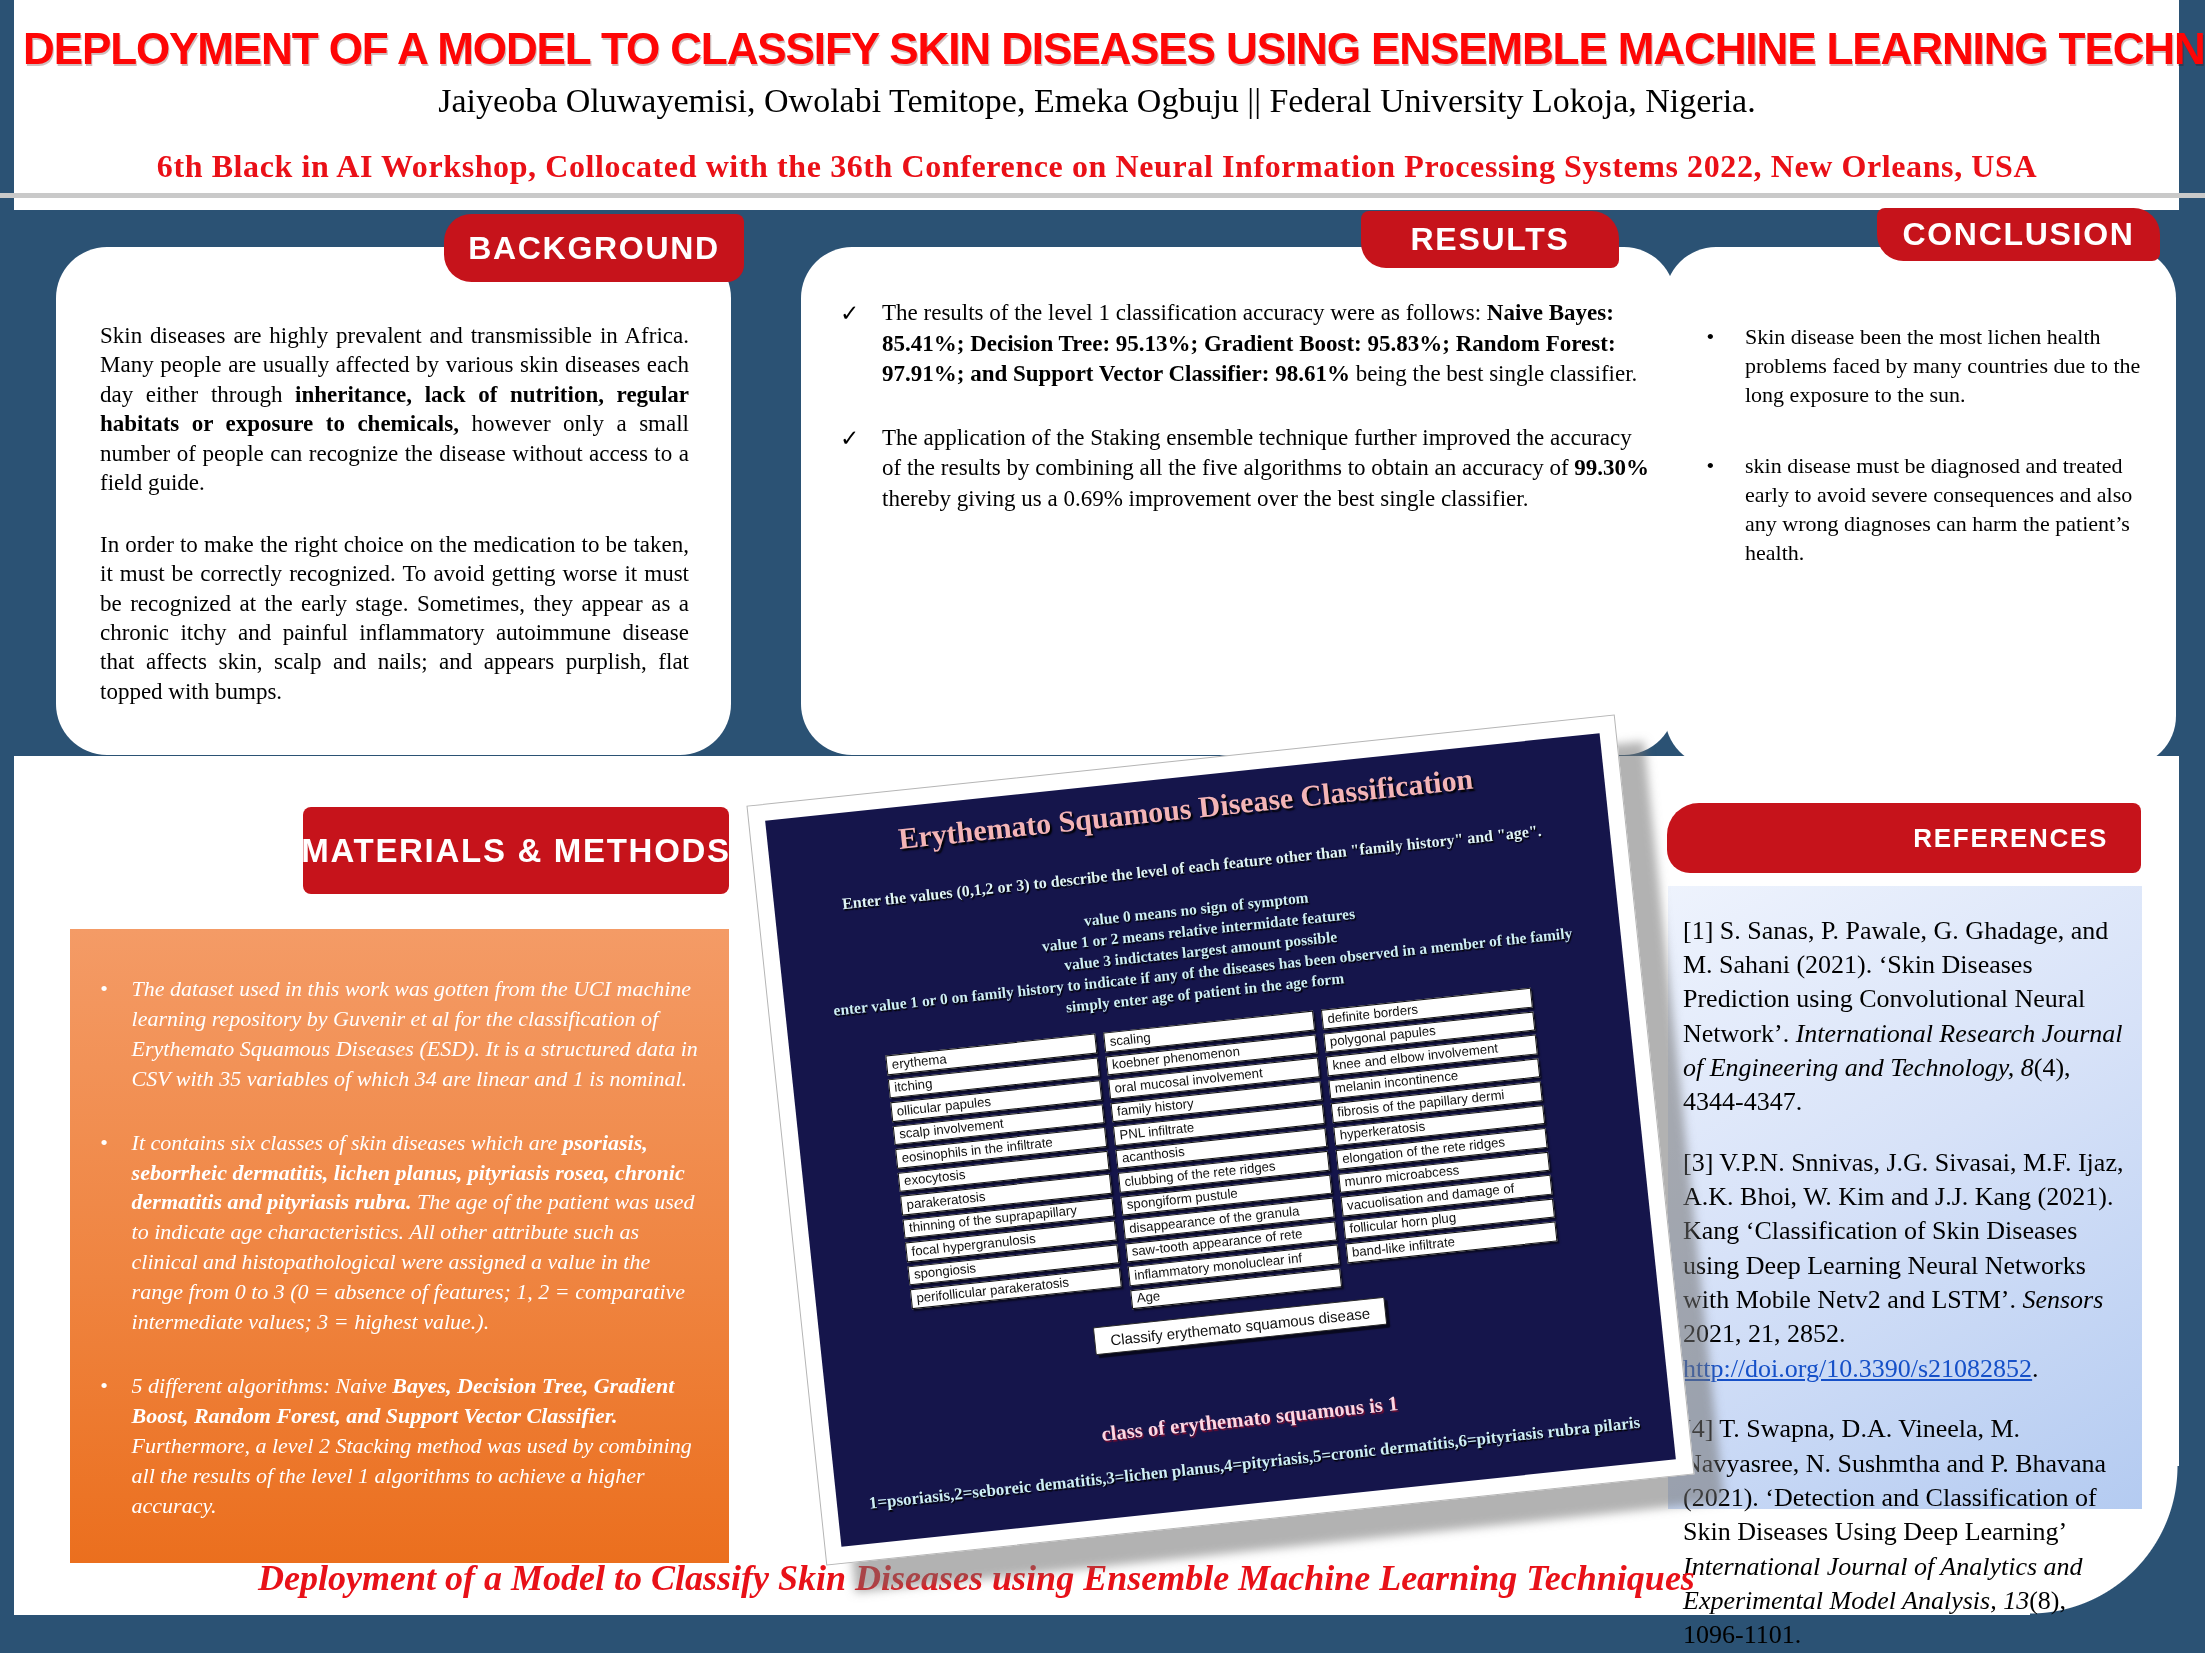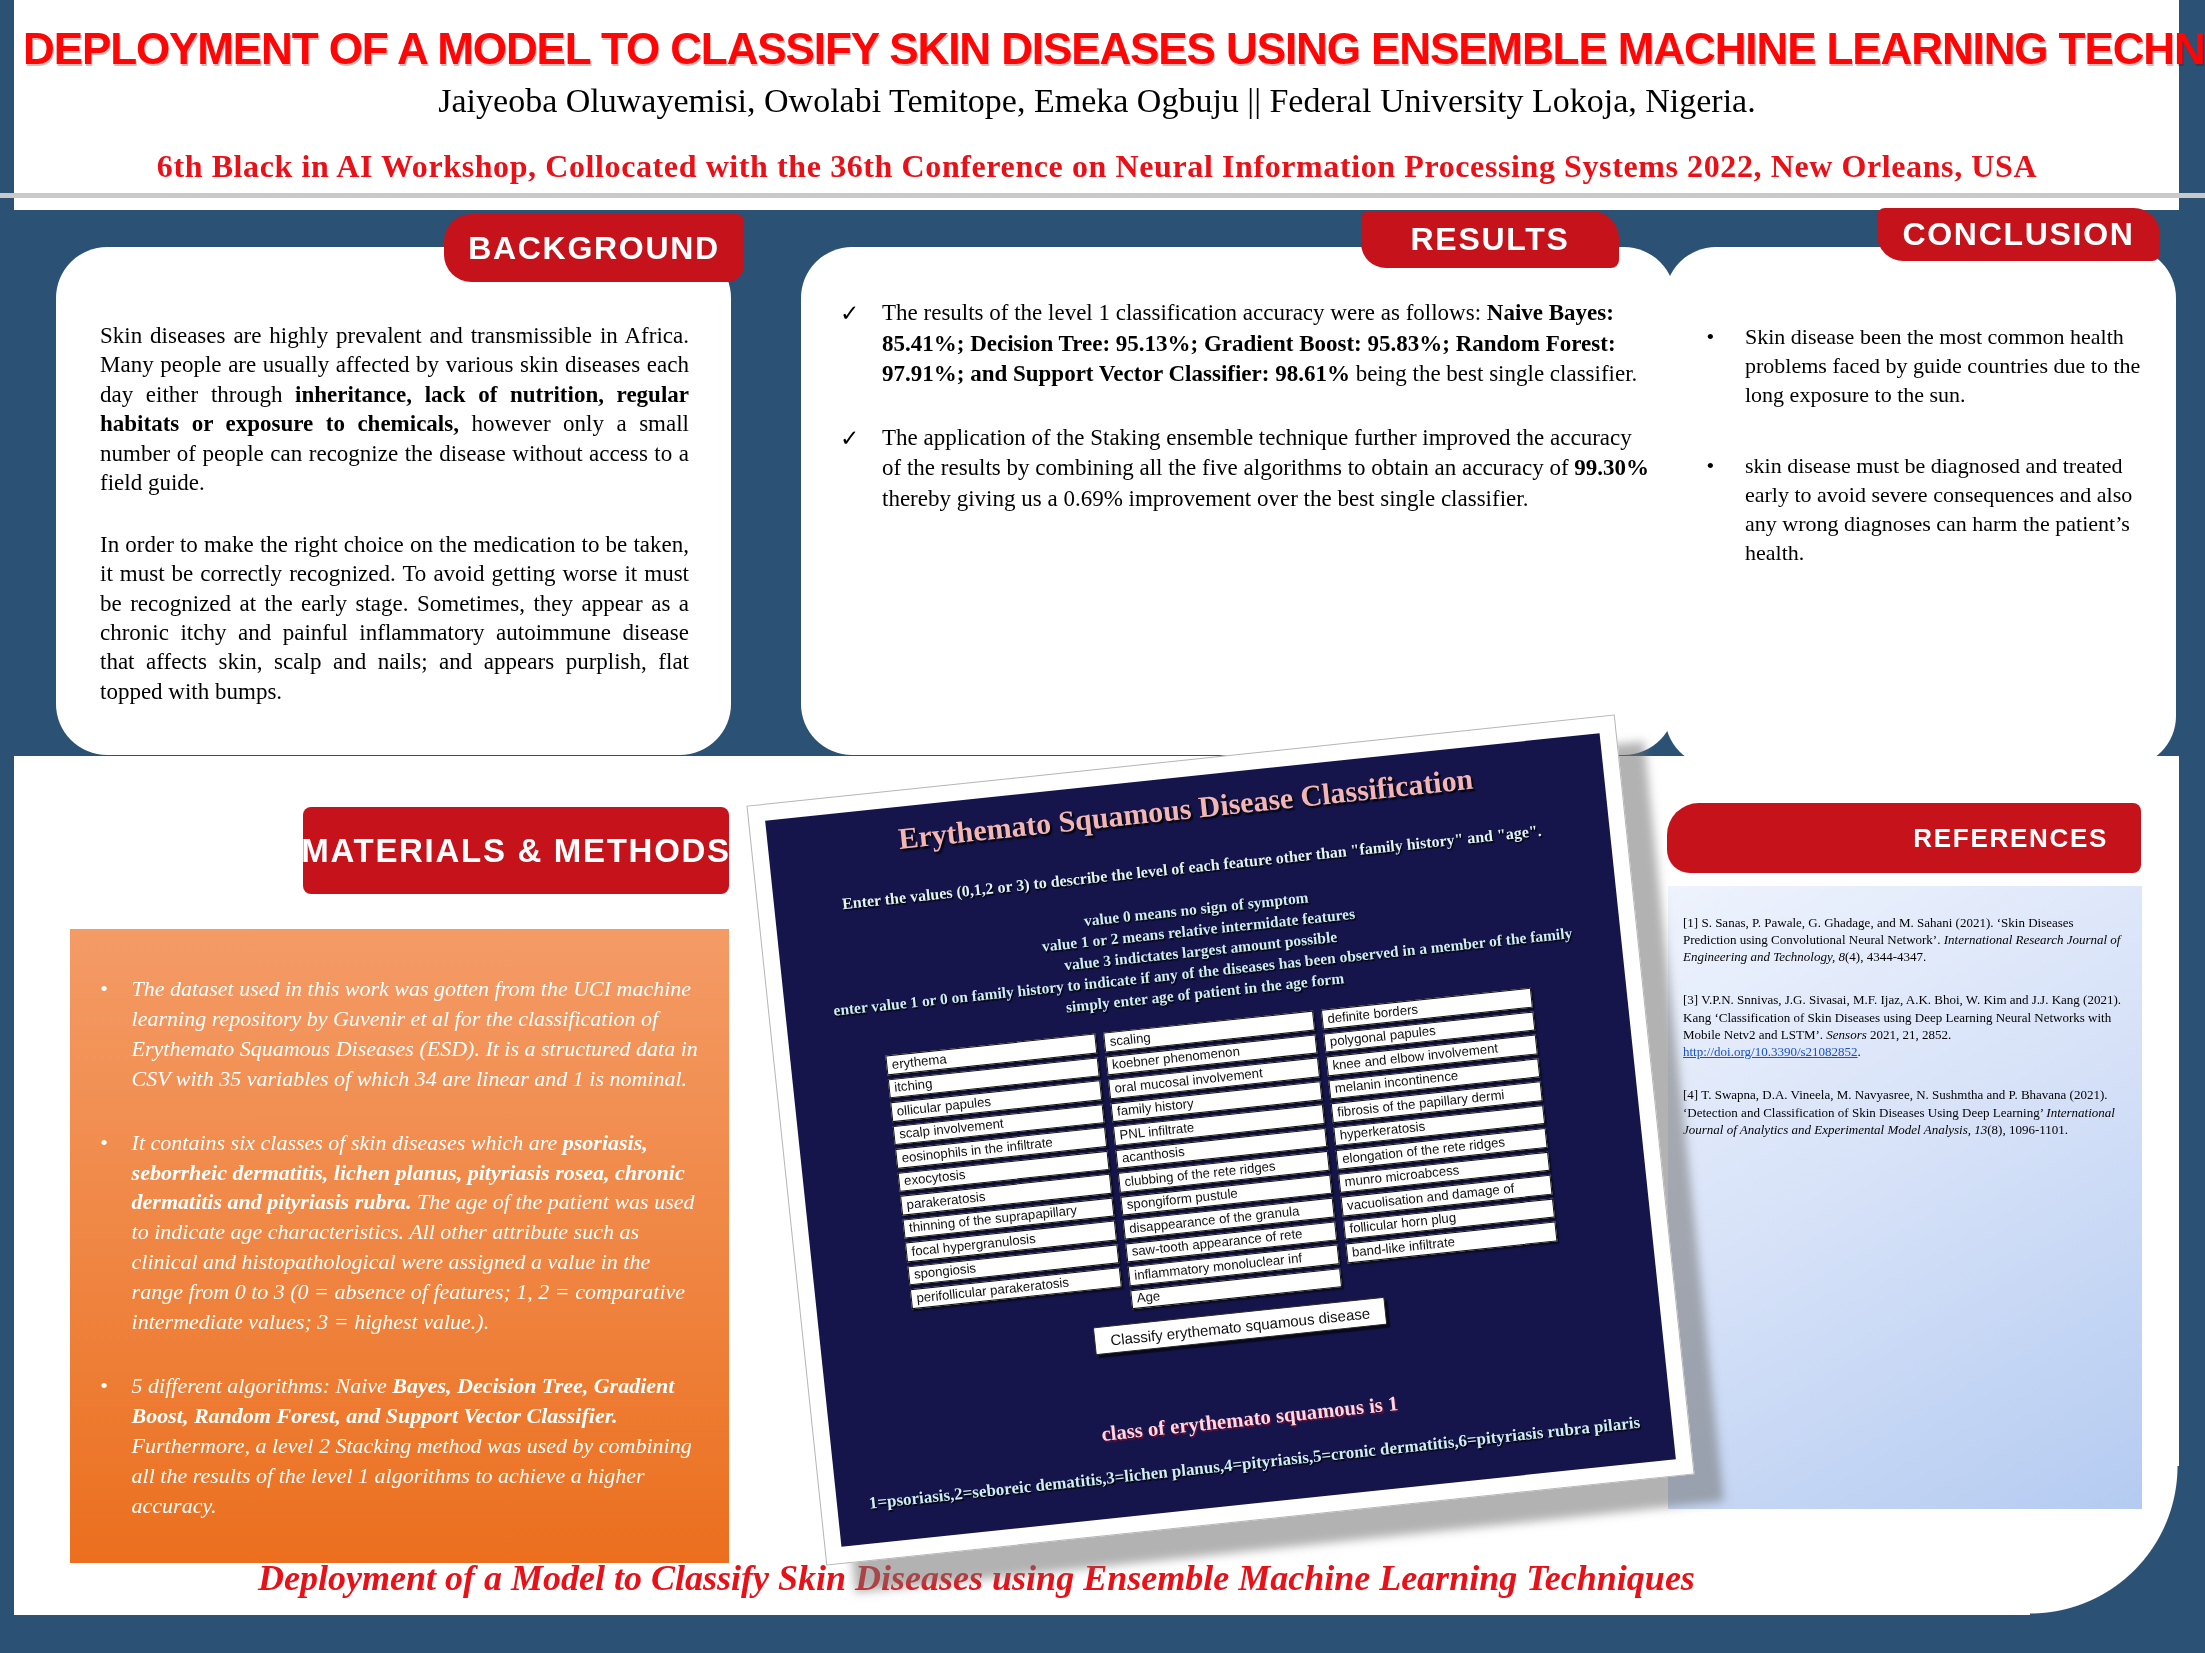--- a/index.html
+++ b/index.html
@@ -59,21 +59,21 @@
   
   .orange-box{position:absolute;left:70px;top:929px;width:659px;height:634px;
      background:linear-gradient(180deg,#f49b66 0%,#ef8440 55%,#eb6f1e 100%);
      padding:45px 30px 17px 27.6px;color:#ffffff;font-size:22px;line-height:1.36;font-style:italic;}
   .orange-box .li-dot{padding-left:34px;margin-bottom:34px;}
   .orange-box .li-dot::before{left:2.3px;}
 
   
   .refs-box{position:absolute;left:1668px;top:886px;width:474px;height:623px;
      background:linear-gradient(150deg,#eef3fd 0%,#d7e2f8 45%,#b4cbf1 100%);
-     padding:27.6px 15px 11.5px 15px;color:#000;font-size:13px;line-height:1.32;}
+     padding:27.6px 15px 11.5px 15px;color:#000;font-size:26px;line-height:1.32;}
   .ref-para{margin-bottom:26.4px;}
 
   
   .fig-card{position:absolute;left:784px;top:758px;width:873px;height:764px;
      background:#ffffff;border:0.6px solid #b5b5b5;padding:16px;
      transform:rotate(-6deg);z-index:5;
      box-shadow:26.4px 30px 9.2px rgba(115,115,115,0.55);}
   .fig-inner{width:100%;height:100%;background:#15154b;overflow:hidden;text-align:center;}
   .fig-title{margin-top:15px;font-size:30px;font-weight:bold;color:#f3b4b6;
      text-shadow:1.7px 2.3px 1.7px #000;}
@@ -127,21 +127,21 @@
 <div class="wbox box-results">
   <div class="content">
       <div class="li-check"><span>The results of the level 1 classification accuracy were as follows: </span><span style="font-weight: bold;">Naive Bayes: 85.41%; Decision Tree: 95.13%; Gradient Boost: 95.83%; Random Forest: 97.91%; and Support Vector Classifier: 98.61%</span><span> being the best single classifier.</span></div>
       <div class="li-check"><span>The application of the Staking ensemble technique further improved the accuracy of the results by combining all the five algorithms to obtain an accuracy of </span><span style="font-weight: bold;">99.30%</span><span> thereby giving us a 0.69% improvement over the best single classifier.</span></div>
     </div>
 </div>
 <div class="tab tab-results">RESULTS</div>
 
 <div class="wbox box-conclusion">
   <div class="content">
-      <div class="li-dot"><span>Skin disease been the most common health problems faced by guide countries due to the long exposure to the sun.</span></div>
+      <div class="li-dot"><span>Skin disease been the most lichen health problems faced by many countries due to the long exposure to the sun.</span></div>
       <div class="li-dot"><span>skin disease must be diagnosed and treated early to avoid severe consequences and also any wrong diagnoses can harm the patient’s health.</span></div>
     </div>
 </div>
 <div class="tab tab-conclusion">CONCLUSION</div>
 
 <div class="tab tab-materials">MATERIALS &amp; METHODS</div>
 <div class="orange-box">
   <div>
       <div class="li-dot"><span>The dataset used in this work was gotten from the UCI machine learning repository by Guvenir et al for the classification of Erythemato Squamous Diseases (ESD). It is a structured data in CSV with 35 variables of which 34 are linear and 1 is nominal.</span></div>
       <div class="li-dot"><span>It contains six classes of skin diseases which are </span><span style="font-weight: bold;">psoriasis, seborrheic dermatitis, lichen planus, pityriasis rosea, chronic dermatitis and pityriasis rubra.</span><span> The age of the patient was used to indicate age characteristics. All other attribute such as clinical and histopathological were assigned a value in the range from 0 to 3 (0 = absence of features; 1, 2 = comparative intermediate values; 3 = highest value.).</span></div>

